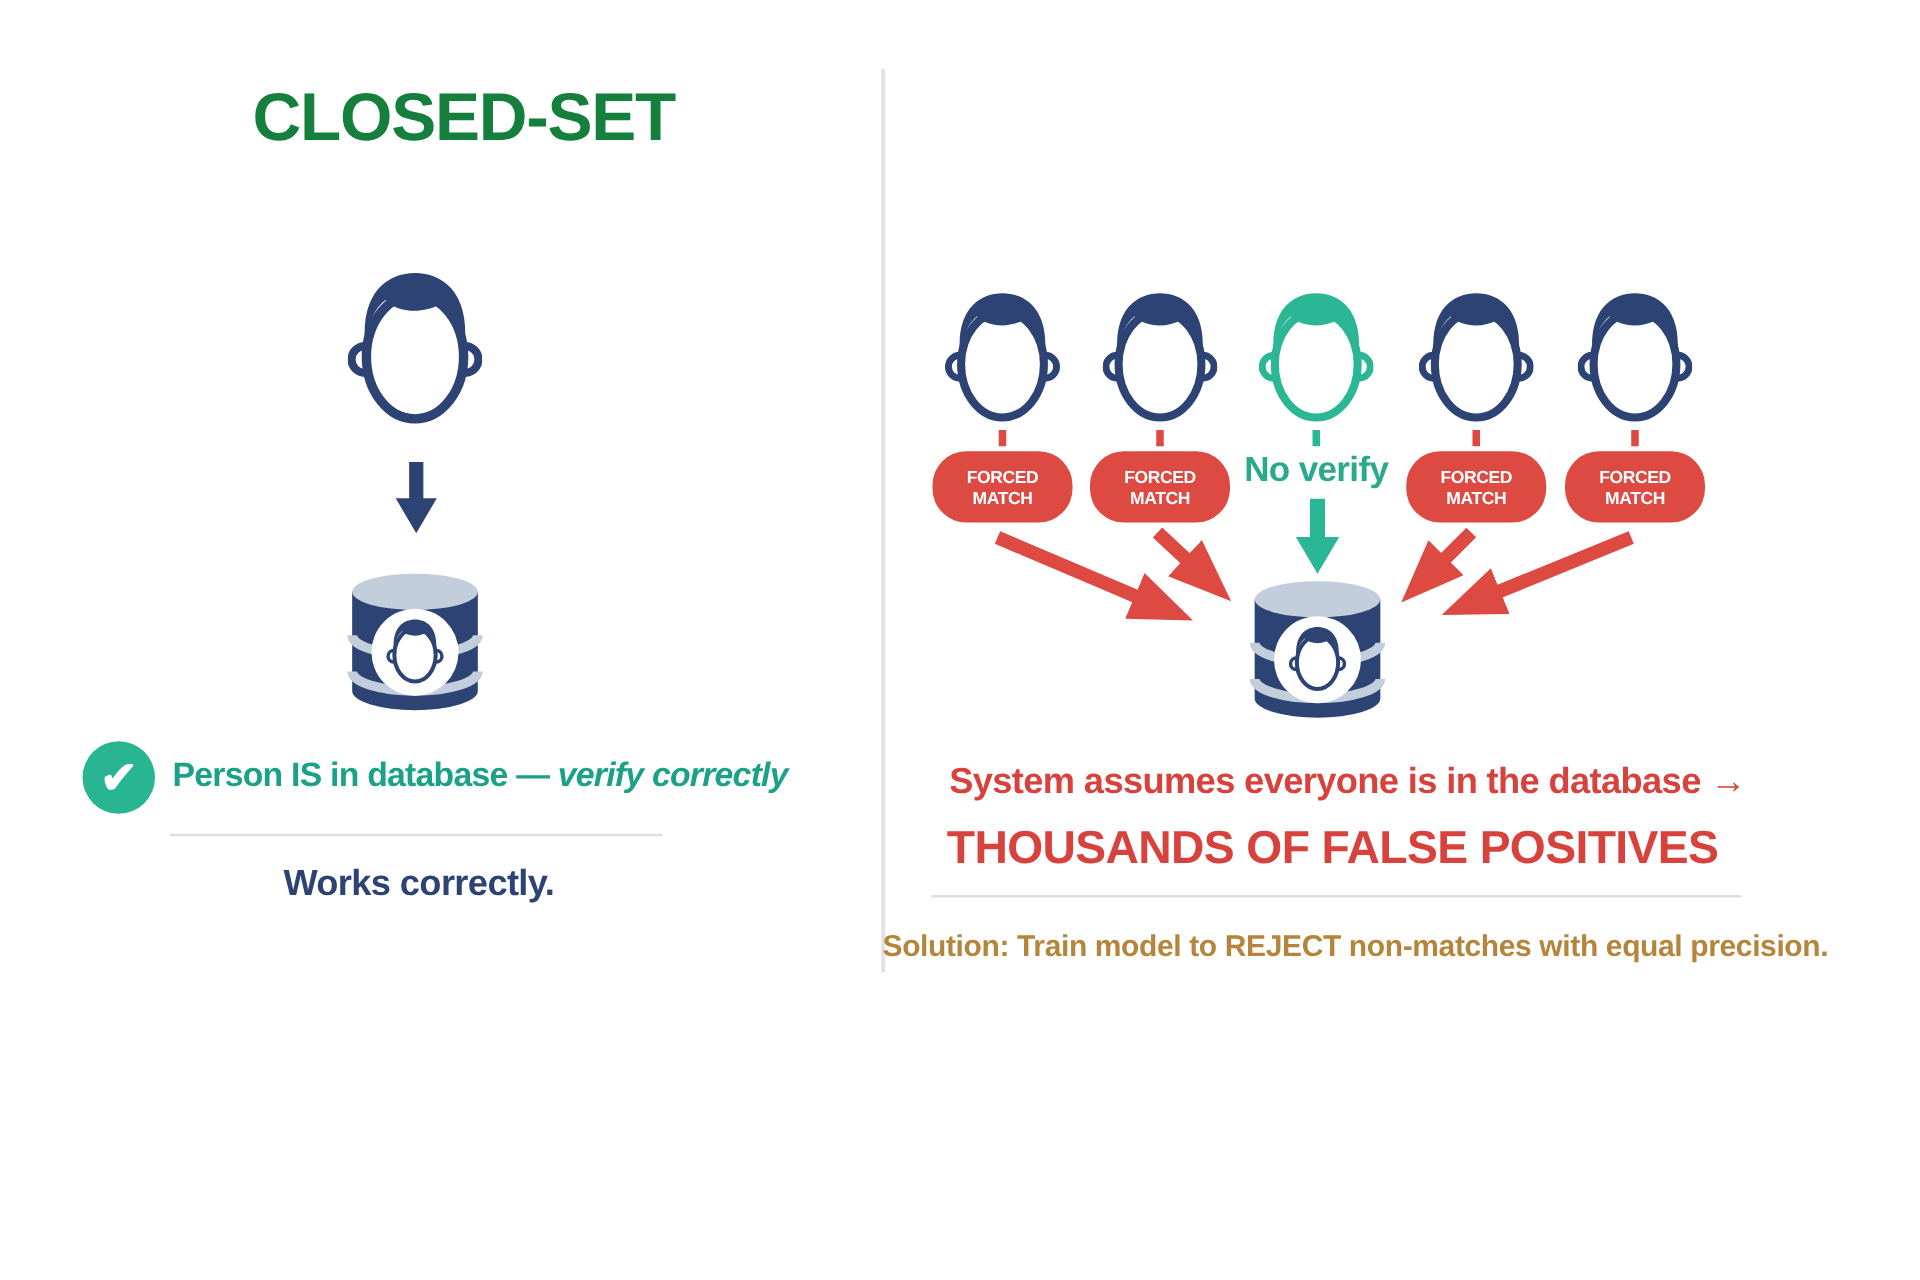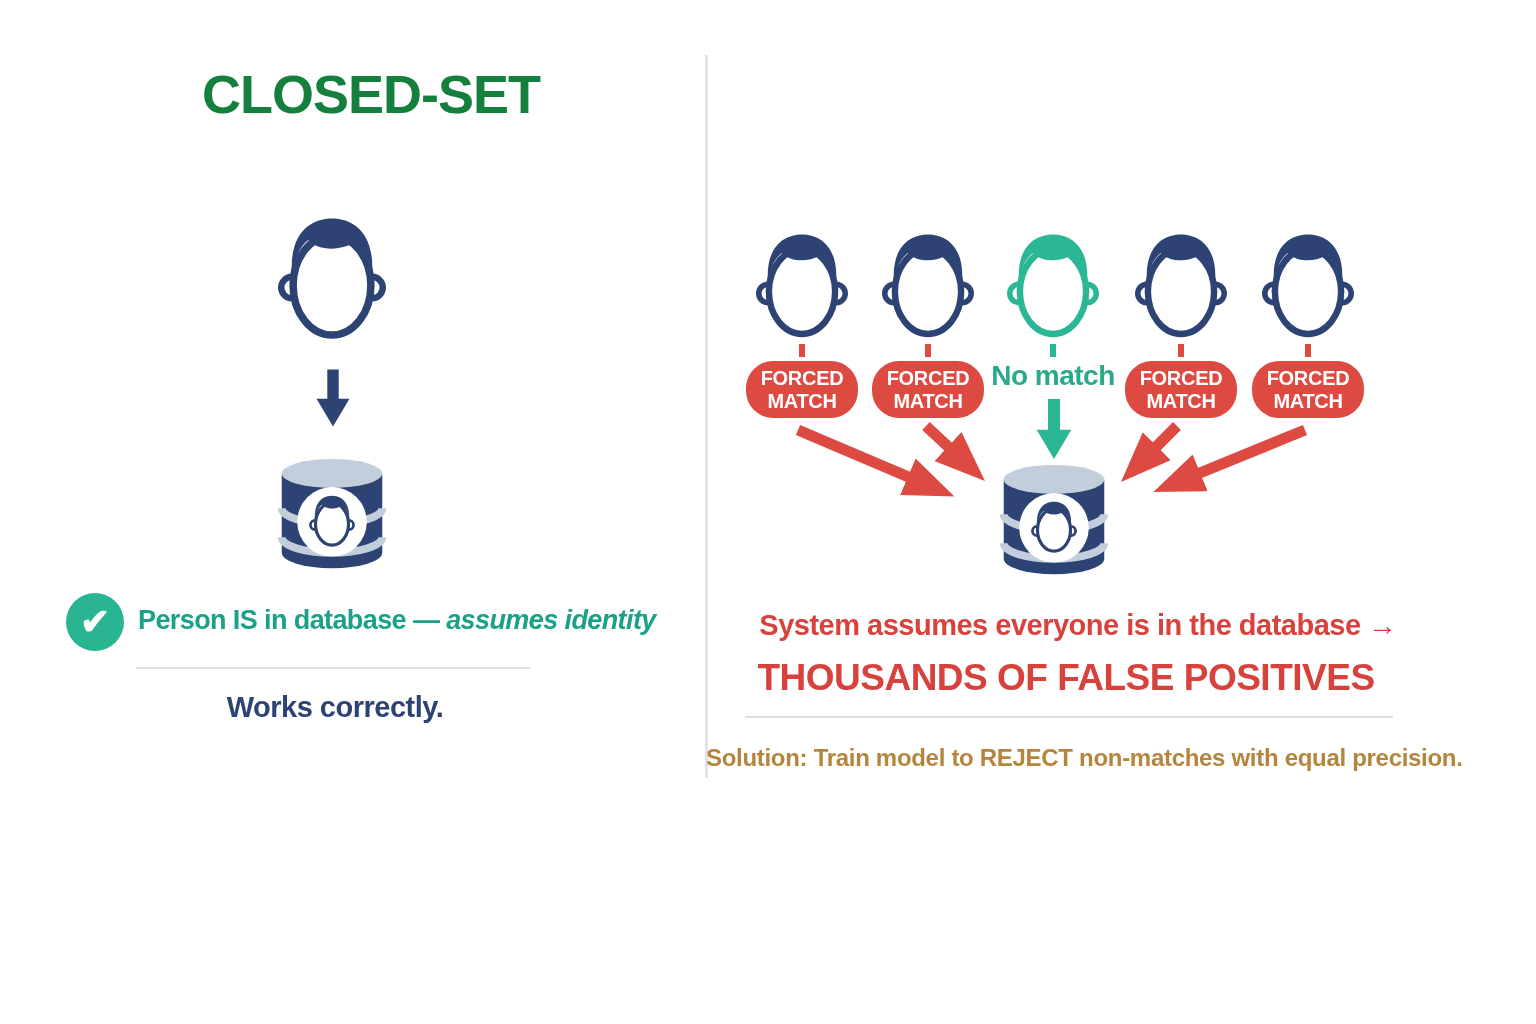--- a/index.html
+++ b/index.html
@@ -34,21 +34,21 @@
   }
   
   .head-icon{display:block;}
   .head-navy{color:#2d4373;}
   .head-teal{color:#2bb795;}
   .tick{width:6px;height:13px;}
   .tick-red{background:#dc4a42;}
   .tick-teal{background:#2bb795;}
   .match-box{
     width:112px;height:57px;background:#dc4a42;color:#ffffff;
-    font-weight:bold;font-size:20px;line-height:1.15;letter-spacing:-0.3px;
+    font-weight:bold;font-size:14px;line-height:1.15;letter-spacing:-0.3px;
     display:flex;align-items:center;justify-content:center;text-align:center;
     padding:0 6px;box-sizing:border-box;border-radius:27px;
   }
   .no-match-label{
     color:#2aa98c;font-weight:bold;font-size:28px;text-align:center;letter-spacing:-0.5px;
   }
   .result-line1{
     color:#d8423d;font-weight:bold;font-size:29px;text-align:center;letter-spacing:-0.5px;white-space:nowrap;
   }
   .result-line2{
@@ -96,21 +96,21 @@
 
   <svg class="abs head-navy" style="left:314px;top:354px;" width="38" height="88">
       <use href="#sym-down-arrow"></use>
     </svg>
 
   <svg class="abs" style="left:274px;top:452px;" width="116" height="128">
       <use href="#sym-db"></use>
     </svg>
 
   <div class="abs check-circle" style="left:66px;top:593px;">✔</div>
-  <div class="abs check-line" style="left:138px;top:605px;"><span>Person IS in database — </span><span class="it">assumes identity</span></div>
+  <div class="abs check-line" style="left:138px;top:605px;"><span>Person IS in database — </span><span class="it">verify correctly</span></div>
 
   <div class="abs h-divider" style="left:136px;top:667px;width:394px;"></div>
 
   <div class="abs works-line" style="left:0;top:691px;width:670px;">Works correctly.</div>
 </div>
 
 <div class="abs v-divider" style="left:705px;top:55px;height:723px;"></div>
 
 <div class="abs" style="left:706px;top:0;width:830px;height:820px;">
 </div>
@@ -132,21 +132,21 @@
   </svg>
 
 <div class="abs tick tick-red" style="left:799px;top:344px;"></div>
 <div class="abs tick tick-red" style="left:925px;top:344px;"></div>
 <div class="abs tick tick-teal" style="left:1050px;top:344px;"></div>
 <div class="abs tick tick-red" style="left:1178px;top:344px;"></div>
 <div class="abs tick tick-red" style="left:1305px;top:344px;"></div>
 
 <div class="abs match-box" style="left:746px;top:361px;">FORCED MATCH</div>
 <div class="abs match-box" style="left:872px;top:361px;">FORCED MATCH</div>
-<div class="abs no-match-label" style="left:987px;top:360px;width:132px;">No match</div>
+<div class="abs no-match-label" style="left:987px;top:360px;width:132px;">No verify</div>
 <div class="abs match-box" style="left:1125px;top:361px;">FORCED MATCH</div>
 <div class="abs match-box" style="left:1252px;top:361px;">FORCED MATCH</div>
 
 <svg class="abs head-teal" style="left:1034px;top:397px;" width="40" height="64">
     <use href="#sym-down-arrow"></use>
   </svg>
 
 <svg class="abs" style="left:0;top:0;pointer-events:none;" width="1536" height="1024">
   <line x1="798" y1="430" x2="918" y2="481" stroke="#dc4a42" stroke-width="11" marker-end="url(#red-head)"></line>
   <line x1="926" y1="426" x2="956" y2="454" stroke="#dc4a42" stroke-width="11" marker-end="url(#red-head)"></line>

